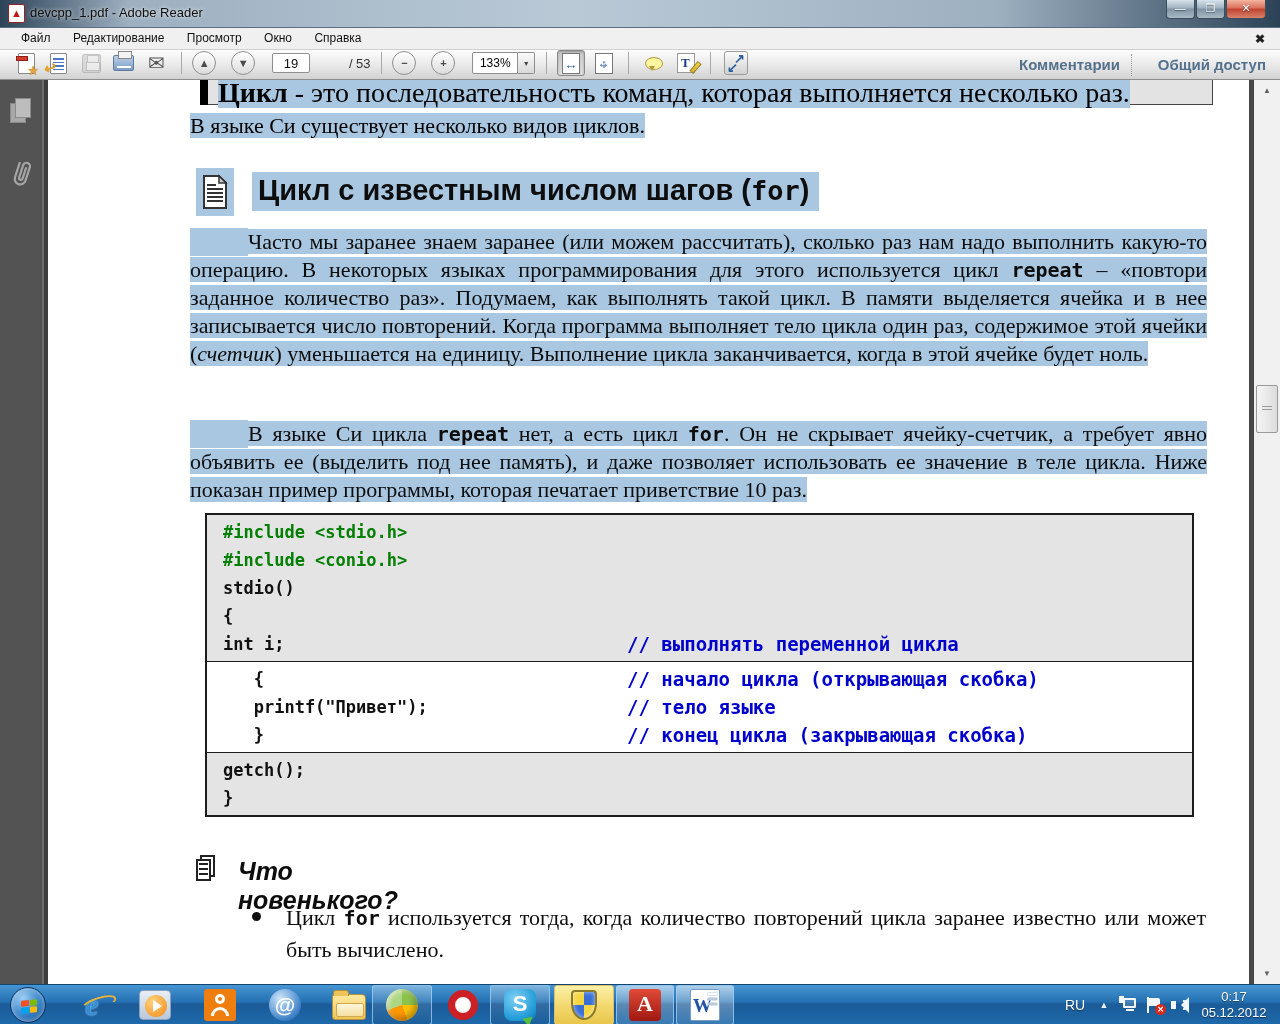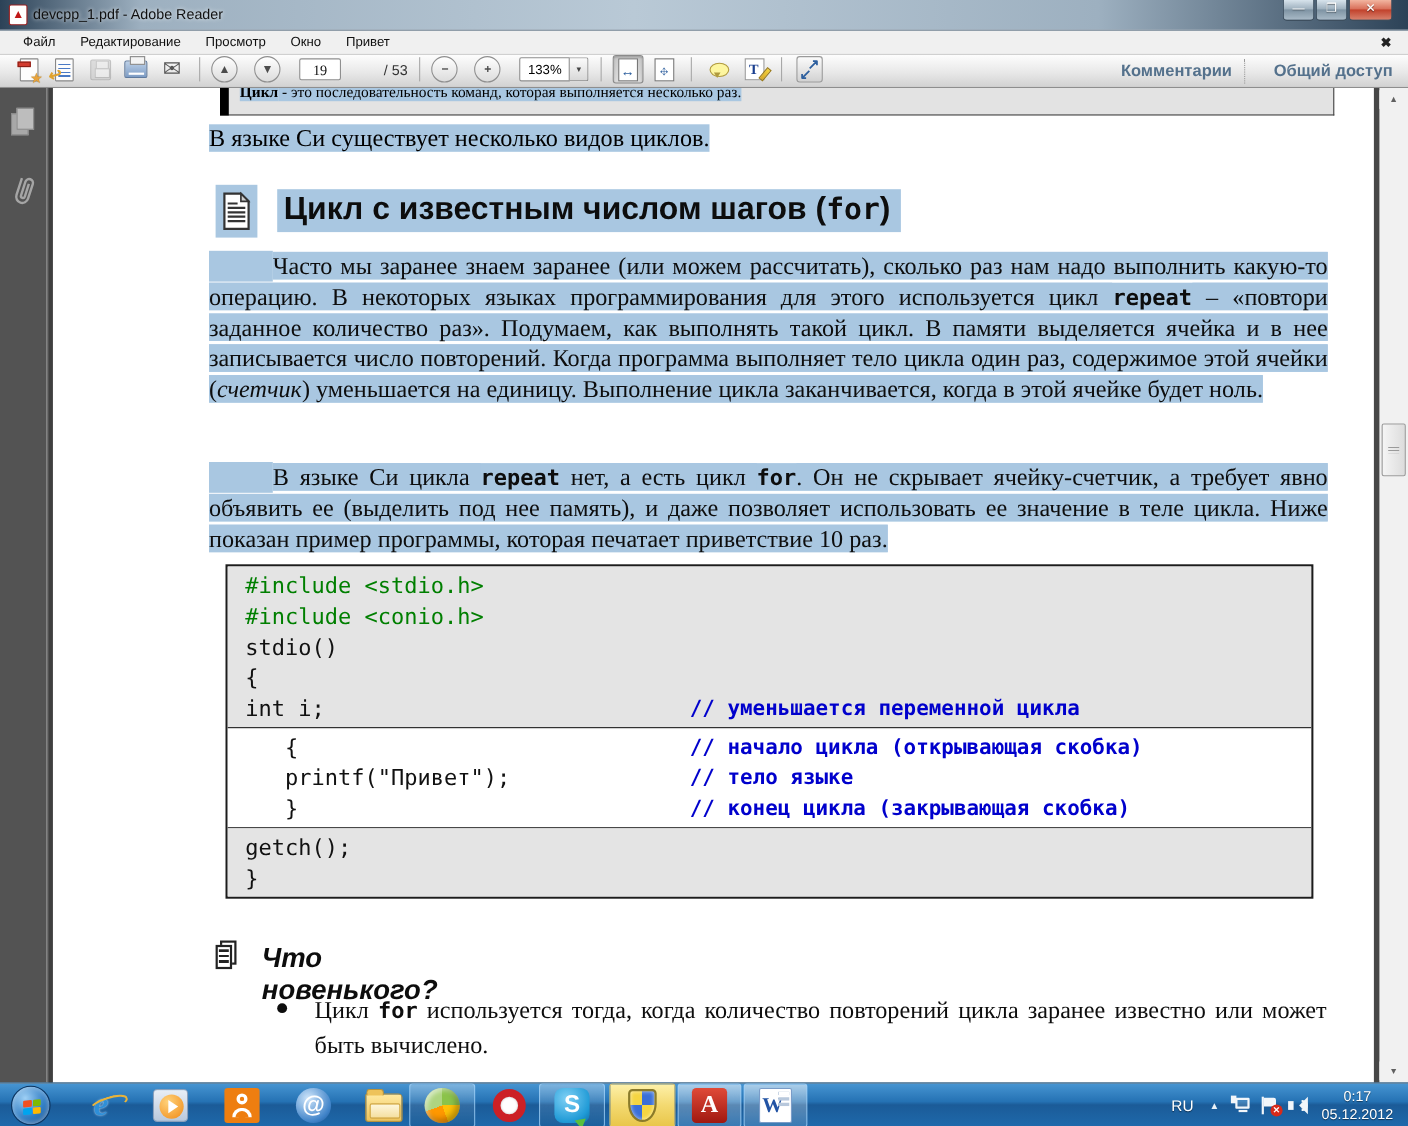--- a/index.html
+++ b/index.html
@@ -27,21 +27,21 @@
   
   #toolbar { left:0; top:50px; width:1280px; height:30px;
     background:linear-gradient(#fdfdfd,#e8e8e8 55%,#d2d2d2); border-bottom:1px solid #8e8e8e; }
   .tb-sep { display:inline-block; width:1px; height:22px; background:#a8a8a8; margin:0 6px; vertical-align:middle; }
   .tb-btn { display:inline-flex; align-items:center; justify-content:center; width:28px; height:26px; vertical-align:middle;
     border:1px solid transparent; border-radius:3px; position:relative; }
   .tb-btn.pressed { background:linear-gradient(#c8c8c8,#dcdcdc); border-color:#8a8a8a; box-shadow:inset 0 1px 2px rgba(0,0,0,.25); }
   .circle-btn { width:24px; height:24px; border-radius:50%; border:1px solid #8f8f8f; background:linear-gradient(#ffffff,#dcdcdc);
     display:inline-flex; align-items:center; justify-content:center; color:#4c4c4c; font-size:11px; font-weight:bold; vertical-align:middle; }
   .tb-input { display:inline-block; width:38px; height:20px; background:#fff; border:1px solid #8f8f8f; border-radius:2px;
-    font-size:13px; text-align:center; line-height:20px; color:#111; vertical-align:middle;font-family:Liberation Serif, serif; }
+    font-size:13px; text-align:center; line-height:20px; color:#111; vertical-align:middle; }
   .tb-text { font-size:13px; color:#333; vertical-align:middle;margin-left:24px; }
   .zoom-box { display:inline-block; width:46px; height:22px; background:#fff; border:1px solid #8f8f8f; border-radius:2px 0 0 2px;
     font-size:12px; text-align:center; line-height:20px; vertical-align:middle; }
   .zoom-drop { display:inline-block; width:17px; height:22px; border:1px solid #8f8f8f; border-left:none; border-radius:0 2px 2px 0;
     background:linear-gradient(#fbfbfb,#d8d8d8); font-size:7px; color:#444; text-align:center; line-height:22px; vertical-align:middle; }
   .tb-right-label { font-size:15px; font-weight:bold; color:#54718c; }
   
   .ic-page { width:17px; height:21px; background:#fdfdfd; border:1px solid #888; border-radius:1px; position:relative; }
   .ic-page .red { position:absolute; left:-3px; top:2px; width:12px; height:5px; background:#d23b2e; border:1px solid #8c1f16; }
   .ic-page .star { position:absolute; right:-5px; bottom:-5px; color:#e8a33d; font-size:13px; text-shadow:0 0 1px #8c6a1a; }
@@ -88,41 +88,41 @@
 
   
   .serif { font-family:"Liberation Serif",serif; }
   .mono { font-family:"DejaVu Sans Mono","Liberation Mono",monospace; }
   .hl span { background:#a9c7e1; }
   .seg-code { font-family:"DejaVu Sans Mono","Liberation Mono",monospace; font-weight:bold; font-size:20px; }
   .seg-i { font-style:italic; }
 
   #def-box { left:148px; top:0px; width:1013px; height:25px; background:#e3e3e3; border-right:1px solid #444; border-bottom:1px solid #444; }
   #def-bar { position:absolute; left:0; top:-2px; width:8px; height:27px; background:#000; }
-  #def-text { position:absolute; left:18px; top:-3px; font-size:14px; white-space:nowrap; }
+  #def-text { position:absolute; left:18px; top:-3px; font-size:28px; white-space:nowrap; }
   #def-text b { font-weight:bold; }
 
   #intro-line { left:138px; top:33px; font-size:22px; }
 
   #heading-row { left:144px; top:88px; height:48px; }
   #heading-icon-cell { position:absolute; left:0; top:0; width:38px; height:48px; background:#a9c7e1; display:flex; align-items:center; justify-content:center; }
   #heading-text { position:absolute; left:56px; top:4px; background:#a9c7e1; padding:2px 10px 4px 6px; font-size:29px; font-weight:bold; white-space:nowrap; color:#0d0d0d; }
   #heading-text .seg-code { font-size:27px; }
 
   .para { line-height:28px; font-size:22px; text-align:justify; color:#0d0d0d; position:absolute; }
   #para1 { left:138px; top:148px; width:1017px; text-indent:58px; }
   #para2 { left:138px; top:340px; width:1017px; text-indent:58px; }
   .indent-patch { position:absolute; left:0; top:0; width:58px; height:28px; background:#a9c7e1; }
 
   #code-block { left:153px; top:433px; width:989px; border:2px solid #1c1c1c; }
   .code-sec { padding:3px 0; }
   .code-sec.gray { background:#e4e4e4; }
   .code-sec.white { background:#ffffff; border-top:1px solid #1c1c1c; border-bottom:1px solid #1c1c1c; }
   .code-line { display:flex; height:28px; align-items:center; padding-left:16px; }
-  .code-line .c { white-space:pre; font-weight:normal; font-size:20px; color:#111; width:404px; flex:none; }
+  .code-line .c { white-space:pre; font-weight:bold; font-size:17px; color:#111; width:404px; flex:none; }
   .code-line .c.green { color:#007f00; }
   .code-line .cm { white-space:pre; font-weight:bold; font-size:19px; color:#0000cc; }
 
   #whatnew-row { left:144px; top:773px; height:34px; }
   #whatnew-title { position:absolute; left:42px; top:4px; font-size:25px; font-weight:bold; font-style:italic; color:#0d0d0d; }
   .stack-pages { position:absolute; left:0; top:2px; width:24px; height:28px; }
   .stack-pages .b { position:absolute; left:4px; top:0; width:15px; height:22px; background:#fff; border:2px solid #222; }
   .stack-pages .f { position:absolute; left:0; top:4px; width:15px; height:22px; background:#fff; border:2px solid #222; }
   .stack-pages .f i { position:absolute; left:1px; top:2px; width:9px; height:14px;
     background:repeating-linear-gradient(#222 0 2px,transparent 2px 5px); }
@@ -196,21 +196,21 @@
     <div class="winbtn abs" style="left:1196px;width:29px;">❐</div>
     <div class="winbtn abs" id="btn-close" style="left:1226px;width:40px;">✕</div>
   </div>
 
   <div id="menubar" class="abs">
     <span style="margin-left:12px"></span>
     <span class="menu-item">Файл</span>
     <span class="menu-item">Редактирование</span>
     <span class="menu-item">Просмотр</span>
     <span class="menu-item">Окно</span>
-    <span class="menu-item">Привет</span>
+    <span class="menu-item">Справка</span>
     <div id="menu-close" class="abs">✖</div>
   </div>
 
   <div id="toolbar" class="abs">
     <span style="display:inline-block;width:8px"></span>
     <span class="tb-btn">
         <span class="ic-page">
           <span class="red"></span>
           <span class="star">★</span>
         </span>
@@ -332,21 +332,21 @@
             <span class="c green">#include &lt;conio.h&gt;</span>
           </div>
           <div class="code-line">
             <span class="c">stdio()</span>
           </div>
           <div class="code-line">
             <span class="c">{</span>
           </div>
           <div class="code-line">
             <span class="c">int i;</span>
-            <span class="cm">// уменьшается переменной цикла</span>
+            <span class="cm">// выполнять переменной цикла</span>
           </div>
         </div>
         <div class="code-sec white">
           <div class="code-line">
             <span class="c">   {</span>
             <span class="cm">// начало цикла (открывающая скобка)</span>
           </div>
           <div class="code-line">
             <span class="c">   printf("Привет");</span>
             <span class="cm">// тело языке</span>

